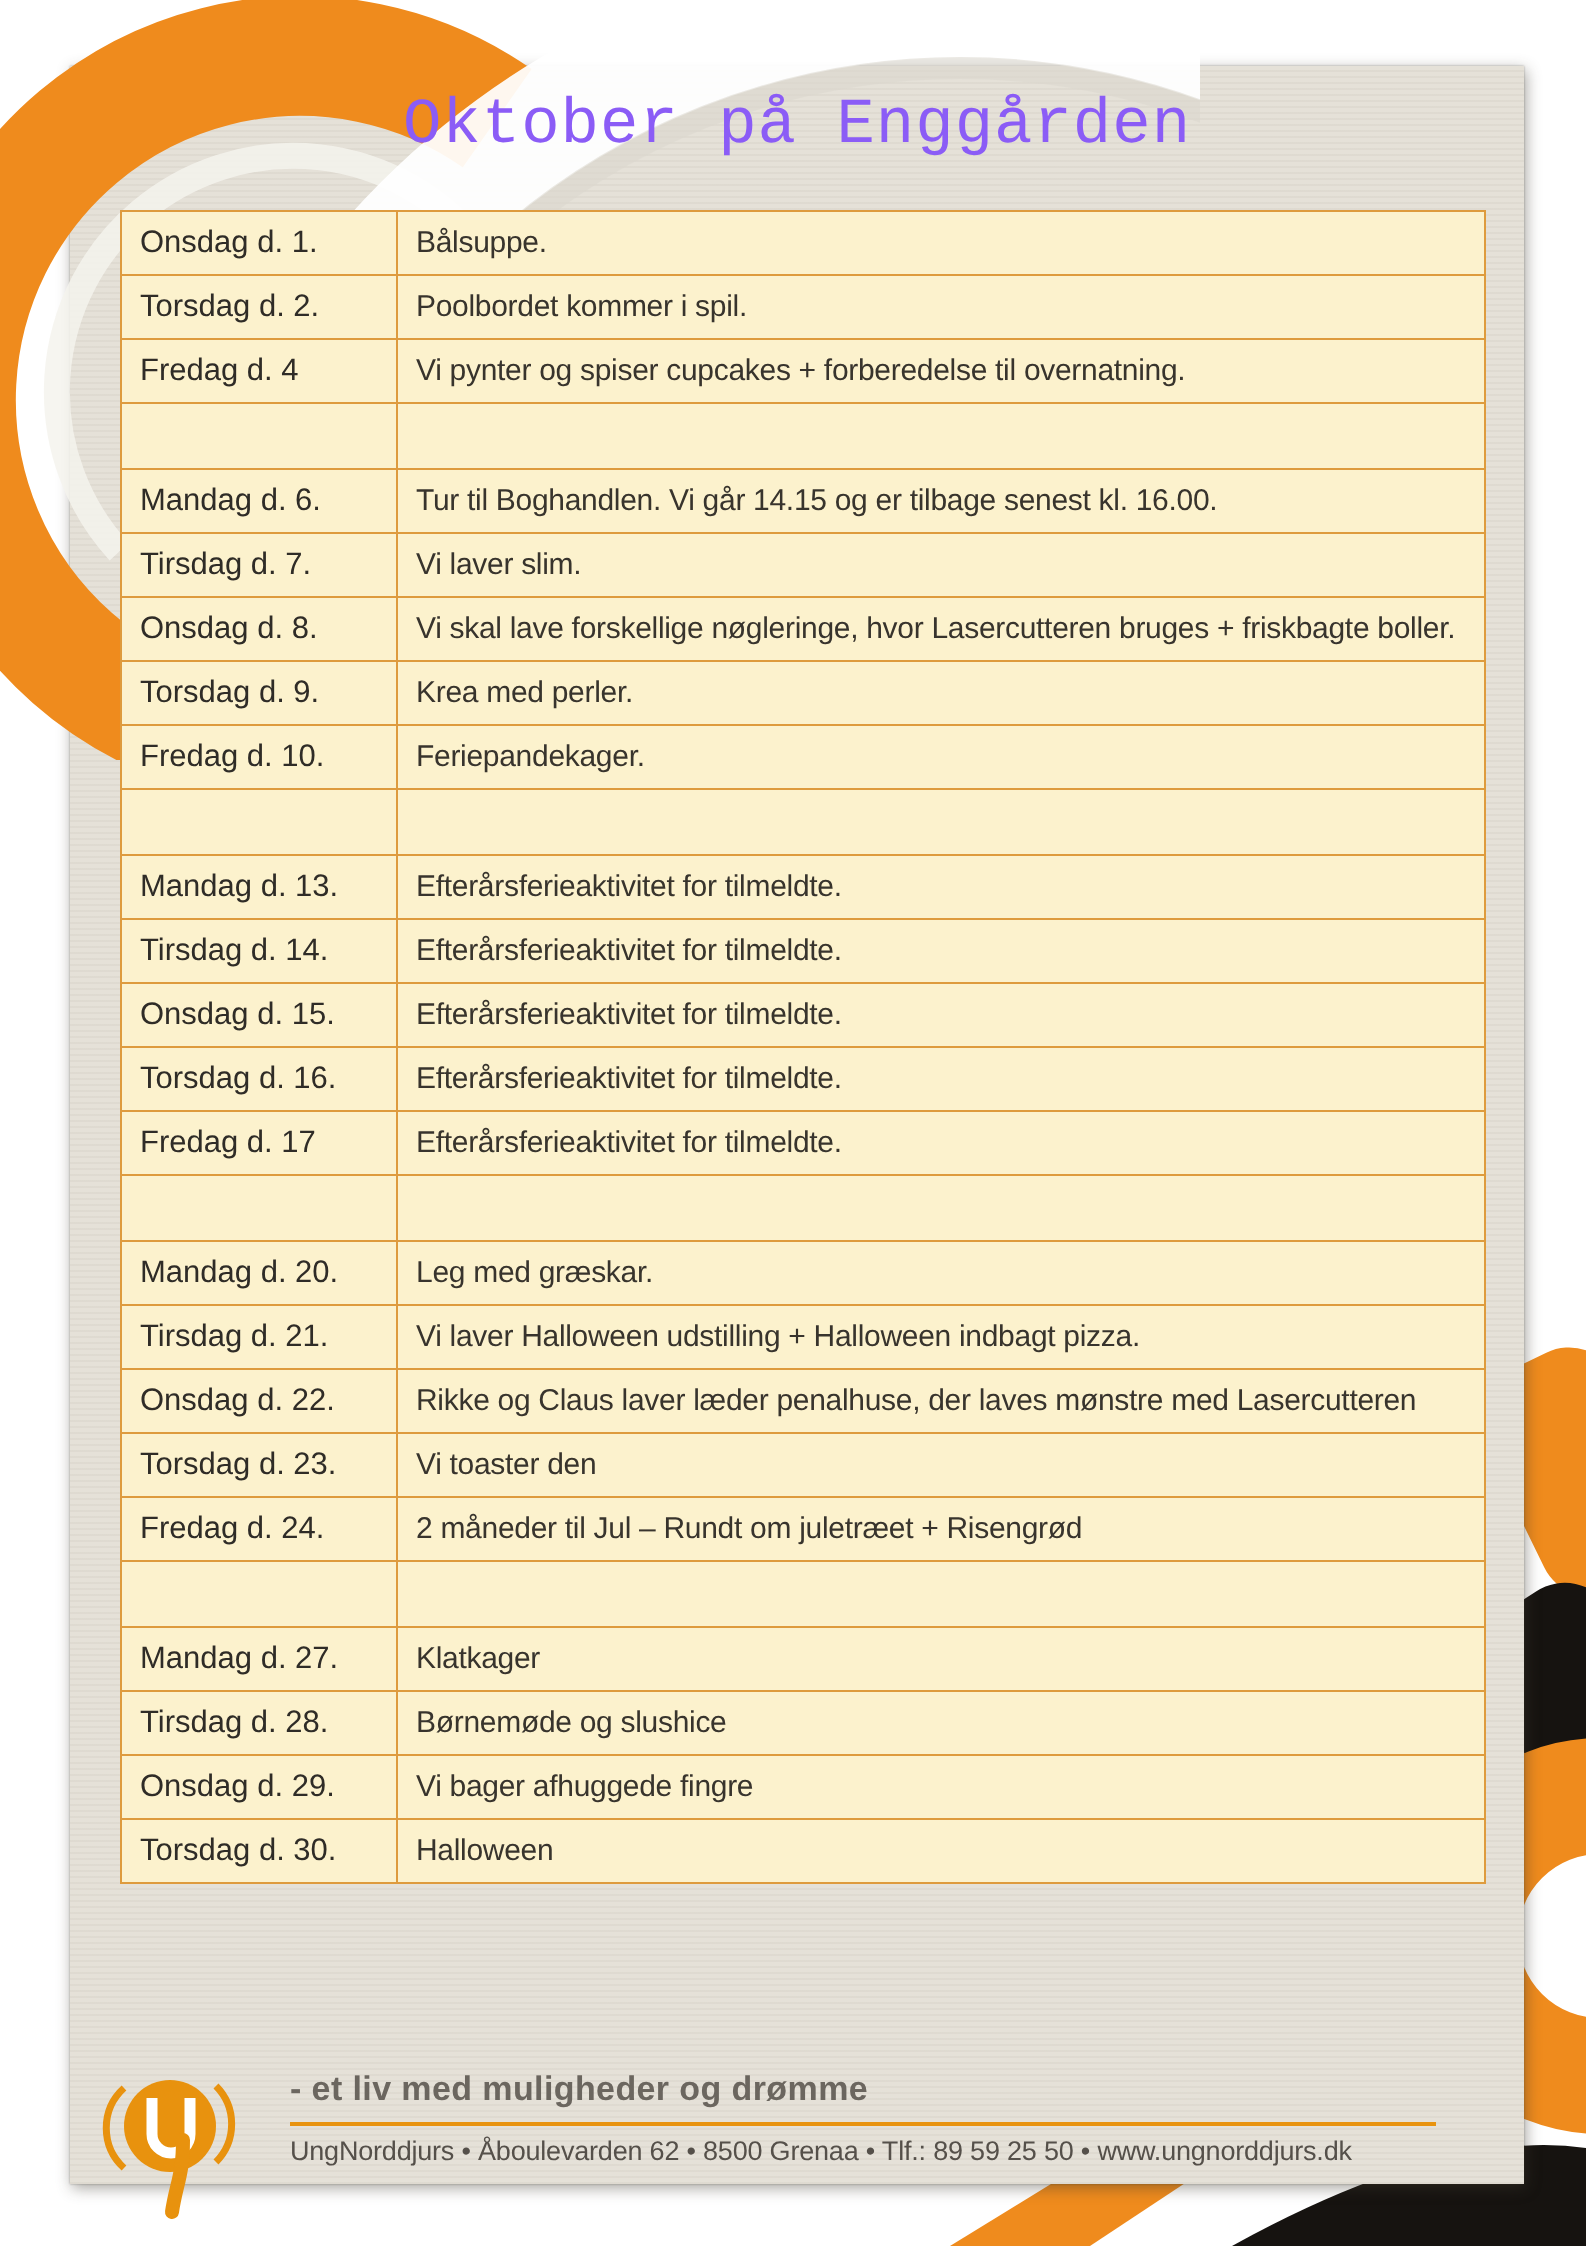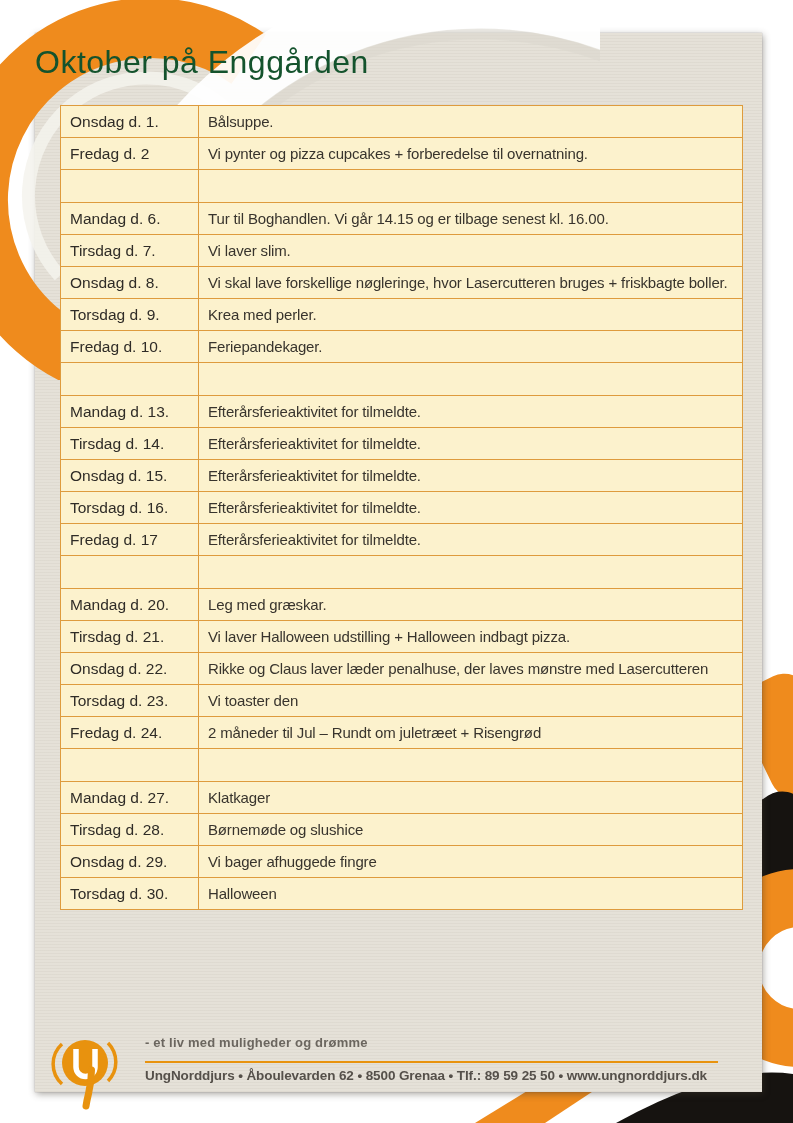--- a/index.html
+++ b/index.html
@@ -15,47 +15,47 @@
     position:absolute;left:35px;top:33px;width:727px;height:1059px;
     background:
       repeating-linear-gradient(0deg, rgba(120,110,95,.06) 0 1px, rgba(255,255,255,0) 1px 3px),
       #E5E1D8;
     box-shadow:1px 2px 7px rgba(60,55,45,.45), 0 0 1px rgba(60,55,45,.4);
   }
   
   .swirl-tl{position:absolute;left:0;top:0;width:600px;height:380px;z-index:2;pointer-events:none;}
   
   .page-title{
-    position:absolute;left:35px;top:44px;width:727px;z-index:3;
-    font-family:Liberation Sans, sans-serif;font-size:32px;color:#14532d;letter-spacing:.5px;
+    position:absolute;left:35px;top:44px;width:727px;text-align:center;z-index:3;
+    font-family:Liberation Mono, monospace;font-size:32px;color:#8b5cf6;letter-spacing:.5px;
   }
   
   .cal-table{
     position:absolute;left:60px;top:105px;width:683px;z-index:3;
     border-collapse:collapse;table-layout:fixed;
   }
   .cal-table td{
     border:1px solid #DE9B3D;background:#FCF2CD;
     color:#38342D;font-size:15px;line-height:20px;
     padding:6px 8px 5px 9px;vertical-align:middle;overflow:hidden;margin-left:31px;
   }
   .cal-table td.day{width:120px;font-size:15.5px;color:#2F2C27;}
   .cal-table td.act{letter-spacing:-0.15px;}
   .cal-table tr.empty td{height:21px;}
   .cell-link{color:#2323CE;text-decoration:underline;}
   
   .logo-svg{position:absolute;left:45px;top:1032px;width:80px;height:84px;z-index:3;}
   .tagline{
     position:absolute;left:145px;top:1035px;z-index:3;
-    font-size:13px;font-weight:bold;color:#6B665F;letter-spacing:.2px;
+    font-size:17px;font-weight:bold;color:#6B665F;letter-spacing:.2px;
   }
   .footer-rule{position:absolute;left:145px;top:1061px;width:573px;height:2px;background:#E8930F;z-index:3;}
   .contact{
     position:absolute;left:145px;top:1068px;z-index:3;
-    font-size:13.5px;font-weight:bold;color:#55504A;letter-spacing:-0.1px;
+    font-size:13.5px;font-weight:normal;color:#55504A;letter-spacing:-0.1px;
   }
 </style>
 </head>
 <body>
 
 <svg class="swirl-br" viewBox="0 0 370 460" aria-hidden="true">
   <rect x="330" y="12" width="74" height="122" rx="26" fill="#EF8B1D" transform="rotate(-26 367 73)"></rect>
   <rect x="328" y="130" width="78" height="120" rx="26" fill="#161310" transform="rotate(-33 367 190)"></rect>
   <circle cx="377" cy="305" r="70" fill="none" stroke="#EF8B1D" stroke-width="58"></circle>
   <path d="M 193 460 Q 300 401 370 411 L 370 460 Z" fill="#161310"></path>
@@ -73,22 +73,26 @@
 
 <div class="page-title">Oktober på Enggården</div>
 
 <table class="cal-table">
   <tbody>
       <tr>
         <td class="day">Onsdag d. 1.</td>
         <td class="act"><span>Bålsuppe.</span></td>
       </tr>
       <tr>
-        <td class="day">Fredag d. 2</td>
-        <td class="act"><span>Vi pynter og pizza cupcakes + forberedelse  til overnatning.</span></td>
+        <td class="day">Torsdag d. 2.</td>
+        <td class="act"><span>Poolbordet kommer i spil.</span></td>
+      </tr>
+      <tr>
+        <td class="day">Fredag d. 4</td>
+        <td class="act"><span>Vi pynter og spiser cupcakes + forberedelse  til overnatning.</span></td>
       </tr>
       <tr class="empty">
         <td class="day"></td>
         <td class="act"><span></span></td>
       </tr>
       <tr>
         <td class="day">Mandag d. 6.</td>
         <td class="act"><span>Tur til Boghandlen. Vi går 14.15 og er tilbage senest kl. 16.00.</span></td>
       </tr>
       <tr>

